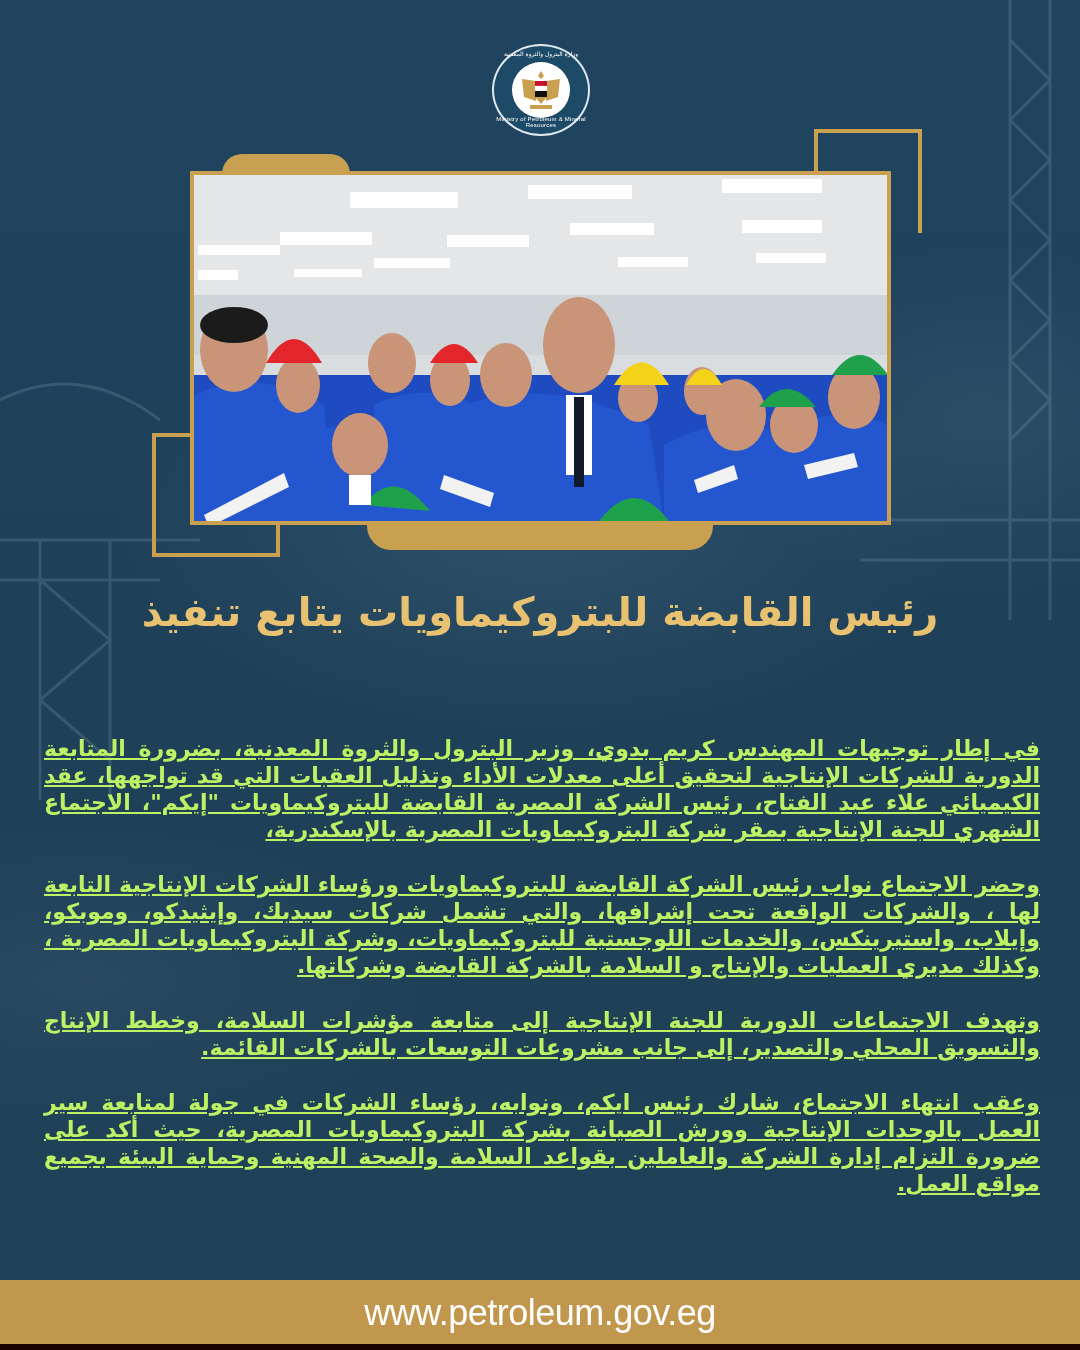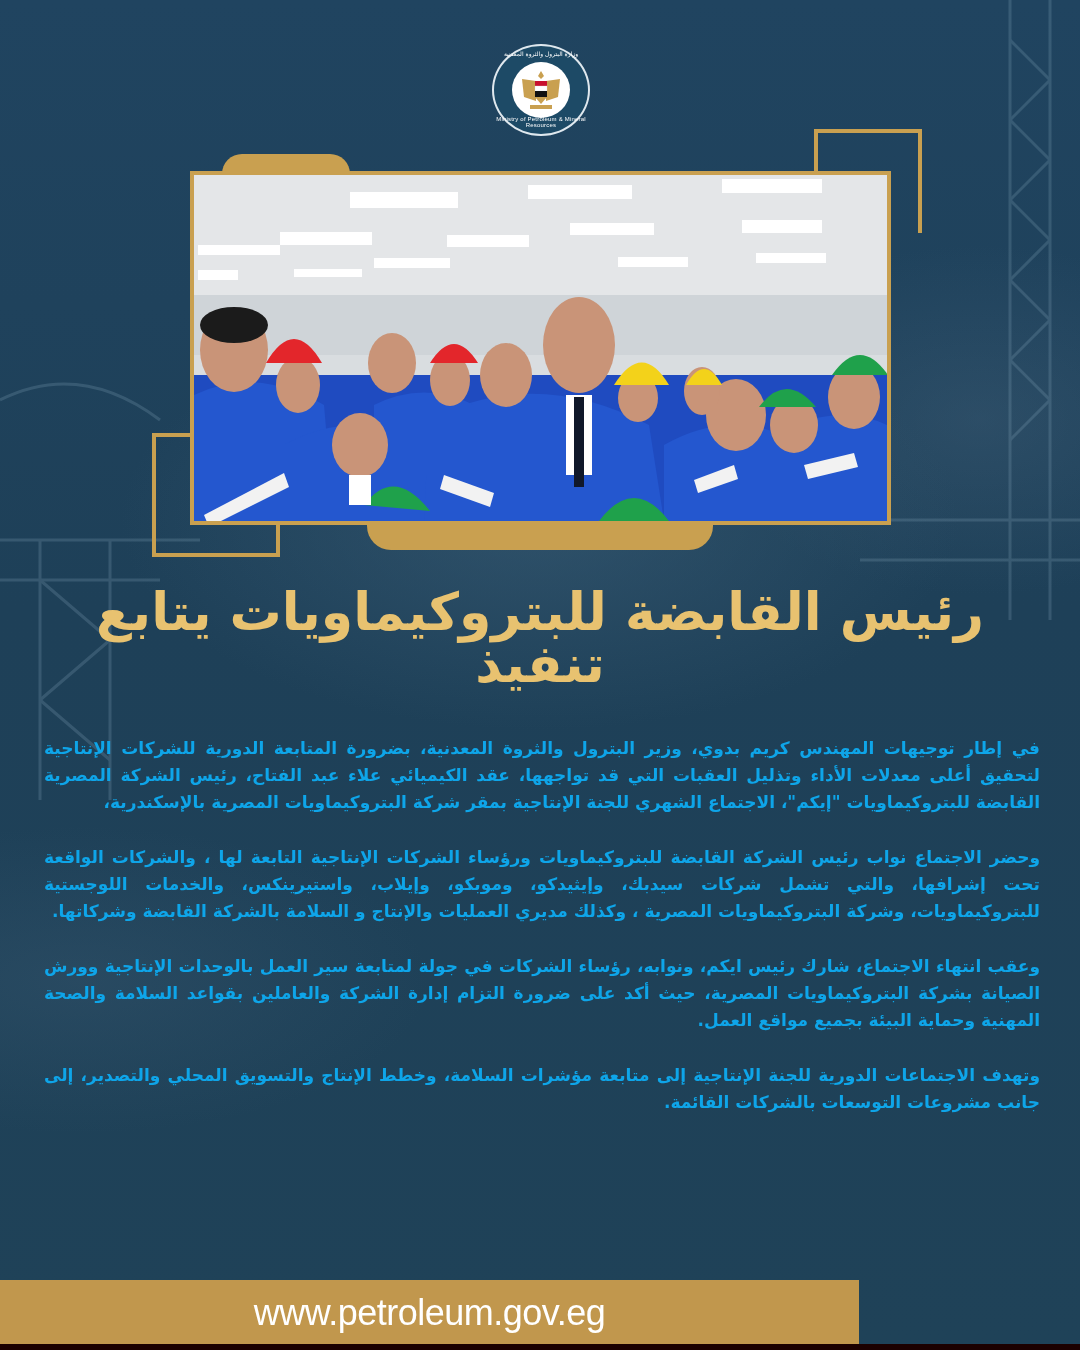--- a/index.html
+++ b/index.html
@@ -67,36 +67,37 @@
     border:4px solid #c9a050;
     overflow:hidden;
     background:#dcdfe2;
   }
   .photo-inner { position:absolute; inset:0; }
 
   
   .title {
     position:absolute; left:60px; right:60px; top:586px;
     direction:rtl; text-align:center;
-    color:#e8c270; font-weight:bold; font-size:52px; line-height:52px;
+    color:#e8c270; font-weight:bold; font-size:40px; line-height:52px;
     font-family:"DejaVu Sans", sans-serif;
   }
 
   
   .body-text {
     position:absolute; left:44px; right:40px; top:735px;
     direction:rtl; text-align:justify; text-align-last:right;
-    color:#0ea5e9; font-size:17px; line-height:27px; font-weight:bold;
+    color:#bef264; font-size:22px; line-height:27px; font-weight:bold;
     font-family:"DejaVu Sans", sans-serif;
+    text-decoration:underline;
   }
   .body-text p { margin-bottom:28px; }
 
   
   .footer {
-    position:absolute; left:0; top:1280px; width:859px; height:64px;
+    position:absolute; left:0; top:1280px; width:1080px; height:64px;
     background:#c1974d;
     display:flex; align-items:center; justify-content:center;
   }
   .footer-url {
     color:#ffffff; font-family:"Liberation Sans", sans-serif;
     font-size:36px; letter-spacing:-0.5px; transform:scaleY(1.05);
   }
   .footer-strip {
     position:absolute; left:0; top:1344px; width:1080px; height:6px; background:#1b0000;
   }
@@ -243,20 +244,20 @@
   </svg>
 </div>
 
 <div class="title">
   <div>رئيس القابضة للبتروكيماويات يتابع تنفيذ</div>
 </div>
 
 <div class="body-text">
   <p>في إطار توجيهات المهندس كريم بدوي، وزير البترول والثروة المعدنية، بضرورة المتابعة الدورية للشركات الإنتاجية لتحقيق أعلى معدلات الأداء وتذليل العقبات التي قد تواجهها، عقد الكيميائي علاء عبد الفتاح، رئيس الشركة المصرية القابضة للبتروكيماويات "إيكم"، الاجتماع الشهري للجنة الإنتاجية بمقر شركة البتروكيماويات المصرية بالإسكندرية،</p>
   <p>وحضر الاجتماع نواب رئيس الشركة القابضة للبتروكيماويات ورؤساء الشركات الإنتاجية التابعة لها ، والشركات الواقعة تحت إشرافها، والتي تشمل شركات سيدبك، وإيثيدكو، وموبكو، وإيلاب، واستيرينكس، والخدمات اللوجستية للبتروكيماويات، وشركة البتروكيماويات المصرية ، وكذلك مديري العمليات والإنتاج و السلامة بالشركة القابضة وشركاتها.</p>
+  <p>وتهدف الاجتماعات الدورية للجنة الإنتاجية إلى متابعة مؤشرات السلامة، وخطط الإنتاج والتسويق المحلي والتصدير، إلى جانب مشروعات التوسعات بالشركات القائمة.</p>
   <p>وعقب انتهاء الاجتماع، شارك رئيس ايكم، ونوابه، رؤساء الشركات في جولة لمتابعة سير العمل بالوحدات الإنتاجية وورش الصيانة بشركة البتروكيماويات المصرية، حيث أكد على ضرورة التزام إدارة الشركة والعاملين بقواعد السلامة والصحة المهنية وحماية البيئة بجميع مواقع العمل.</p>
-  <p>وتهدف الاجتماعات الدورية للجنة الإنتاجية إلى متابعة مؤشرات السلامة، وخطط الإنتاج والتسويق المحلي والتصدير، إلى جانب مشروعات التوسعات بالشركات القائمة.</p>
 </div>
 
 <div class="footer">
   <span class="footer-url">www.petroleum.gov.eg</span>
 </div>
 <div class="footer-strip"></div>
 
 </body></html>

